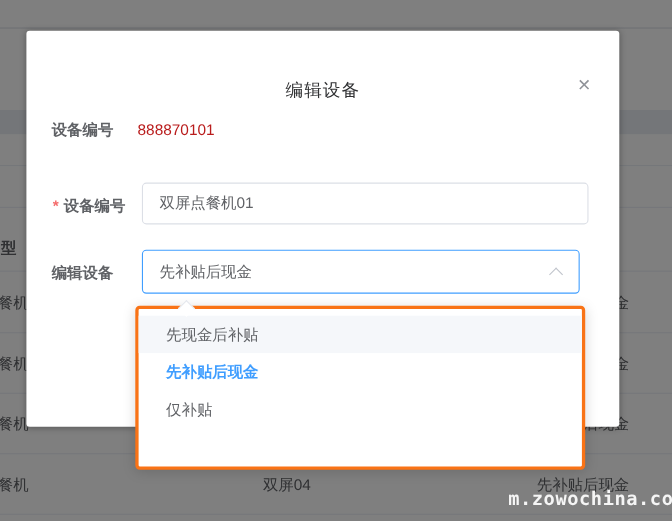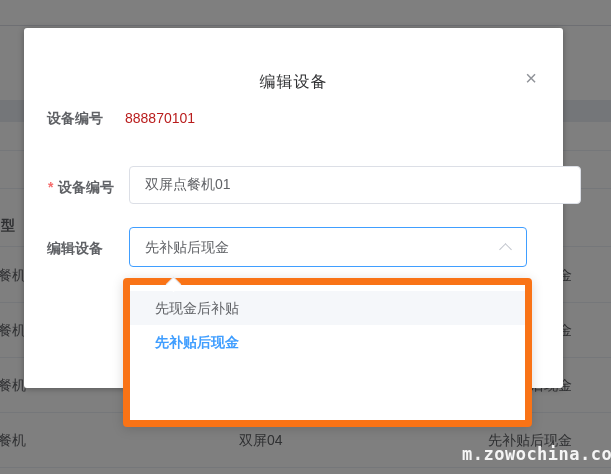--- a/index.html
+++ b/index.html
@@ -25,31 +25,31 @@
   
   .dialog{position:absolute;left:24px;top:28px;width:539px;height:360px;background:#fff;
           border-radius:3px;box-shadow:0 1px 6px rgba(0,0,0,.3);z-index:2;}
   .dialog .title{position:absolute;left:0;top:44px;width:100%;text-align:center;
                  font-size:16px;font-weight:500;color:#303133;letter-spacing:1px;}
   .dialog .close{position:absolute;right:20px;top:38px;width:24px;height:24px;line-height:24px;
                  text-align:center;font-size:20px;color:#909399;cursor:pointer;background:none;border:none;padding:0;}
   .fld-label{position:absolute;font-weight:bold;color:#606266;white-space:nowrap;}
   .fld-value{position:absolute;color:#b91c1c;white-space:nowrap;}
   .req{position:absolute;color:#f56c6c;font-weight:bold;}
-  .text-input{position:absolute;left:105px;top:138px;width:452px;height:38px;box-sizing:border-box;
+  .text-input{position:absolute;left:105px;top:138px;width:406px;height:38px;box-sizing:border-box;
               border:1px solid #dcdfe6;border-radius:4px;padding:0 15px;font-size:14px;color:#606266;
               font-family:inherit;outline:none;background:#fff;}
   .select-box{position:absolute;left:105px;top:199px;width:398px;height:40px;box-sizing:border-box;
               border:1px solid #409eff;border-radius:4px;background:#fff;cursor:pointer;}
   .select-box .sel-text{position:absolute;left:15px;top:0;line-height:38px;color:#606266;}
   .chev-up{position:absolute;right:16px;top:17px;width:8px;height:8px;
            border-left:1.6px solid #c0c4cc;border-top:1.6px solid #c0c4cc;transform:rotate(45deg);}
   
   .dropdown{position:absolute;left:123px;top:278px;width:409px;height:149px;box-sizing:border-box;
-            background:#fff;border:7px solid #f97316;border-radius:4px;
+            background:#fff;border:3px solid #f97316;border-radius:4px;
             box-shadow:0 2px 12px rgba(0,0,0,.15);z-index:3;padding:6px 0;}
   .dropdown .arrow{position:absolute;left:38px;top:-6px;width:10px;height:10px;background:#fff;
                    border-left:1px solid #e4e7ed;border-top:1px solid #e4e7ed;transform:rotate(45deg);}
   .opt{height:34px;line-height:34px;padding:0 25px;color:#606266;cursor:pointer;white-space:nowrap;}
   .opt.hover{background:#f5f7fa;}
   .opt.selected{color:#409eff;font-weight:bold;}
 </style>
 </head>
 <body>
 
@@ -104,15 +104,16 @@
     <div class="select-box">
       <span class="sel-text">先补贴后现金</span>
       <span class="chev-up"></span>
     </div>
   </div>
 
   <div class="dropdown">
     <span class="arrow"></span>
     <div class="opt hover">先现金后补贴</div>
     <div class="opt selected">先补贴后现金</div>
+    <div class="opt">仅补贴</div>
   </div>
 
 </div>
 
 </body></html>

